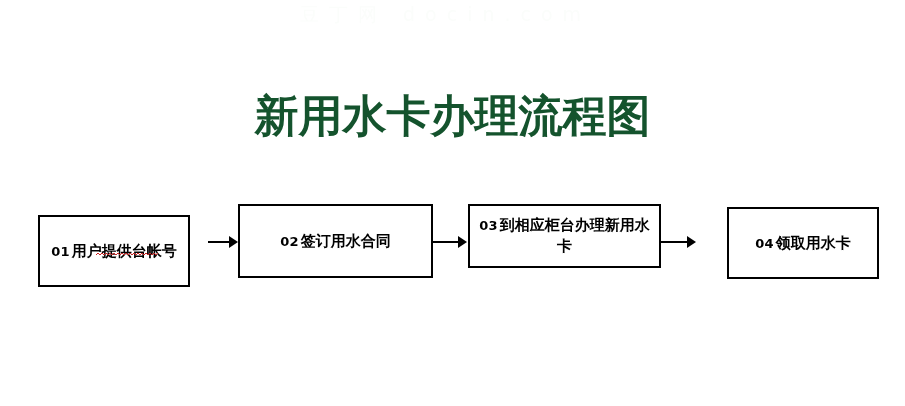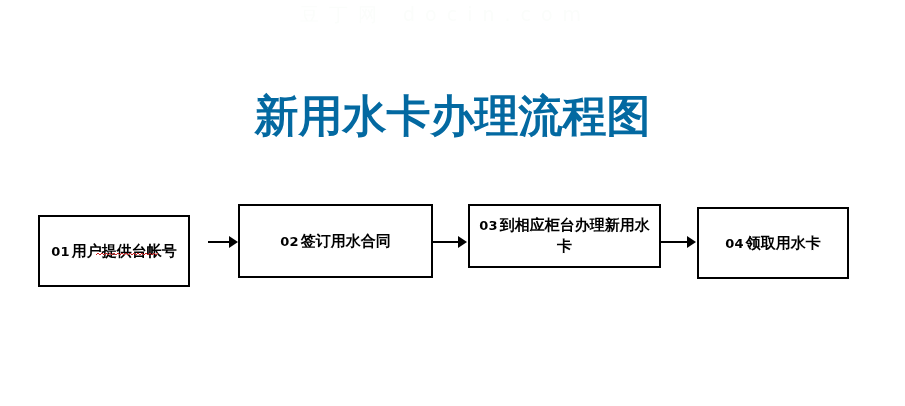--- a/index.html
+++ b/index.html
@@ -37,21 +37,21 @@
     pointer-events: none;
   }
 
   
   .title {
     position: absolute;
     left: 0;
     top: 92px;
     width: 905px;
     text-align: center;
-    color: #0369a1;
+    color: #14532d;
     font-size: 44px;
     line-height: 48px;
     font-weight: bold;
     font-family: "DejaVu Sans", "Liberation Sans", sans-serif;
     white-space: nowrap;
   }
 
   
   .flow {
     position: absolute;
@@ -121,21 +121,21 @@
     height: 0;
     border-top: 6px solid transparent;
     border-bottom: 6px solid transparent;
     border-left: 9px solid #000000;
   }
 
   
   #node-1 { left: 38px;  top: 207px; width: 152px; height: 72px; margin-top: 8px; }
   #node-2 { left: 238px; top: 204px; width: 195px; height: 74px; }
   #node-3 { left: 468px; top: 204px; width: 193px; height: 64px; justify-content: flex-end; }
-  #node-4 { left: 697px; top: 207px; width: 152px; height: 72px; }
+  #node-4 { left: 727px; top: 207px; width: 152px; height: 72px; }
 
   #conn-1 { left: 208px; top: 235px; width: 31px; }
   #conn-1 .conn-line { width: 22px; }
   #conn-1 .conn-head { left: 21px; }
 
   #conn-2 { left: 433px; top: 235px; width: 36px; }
   #conn-2 .conn-line { width: 26px; }
   #conn-2 .conn-head { left: 25px; }
 
   #conn-3 { left: 661px; top: 235px; width: 37px; }

